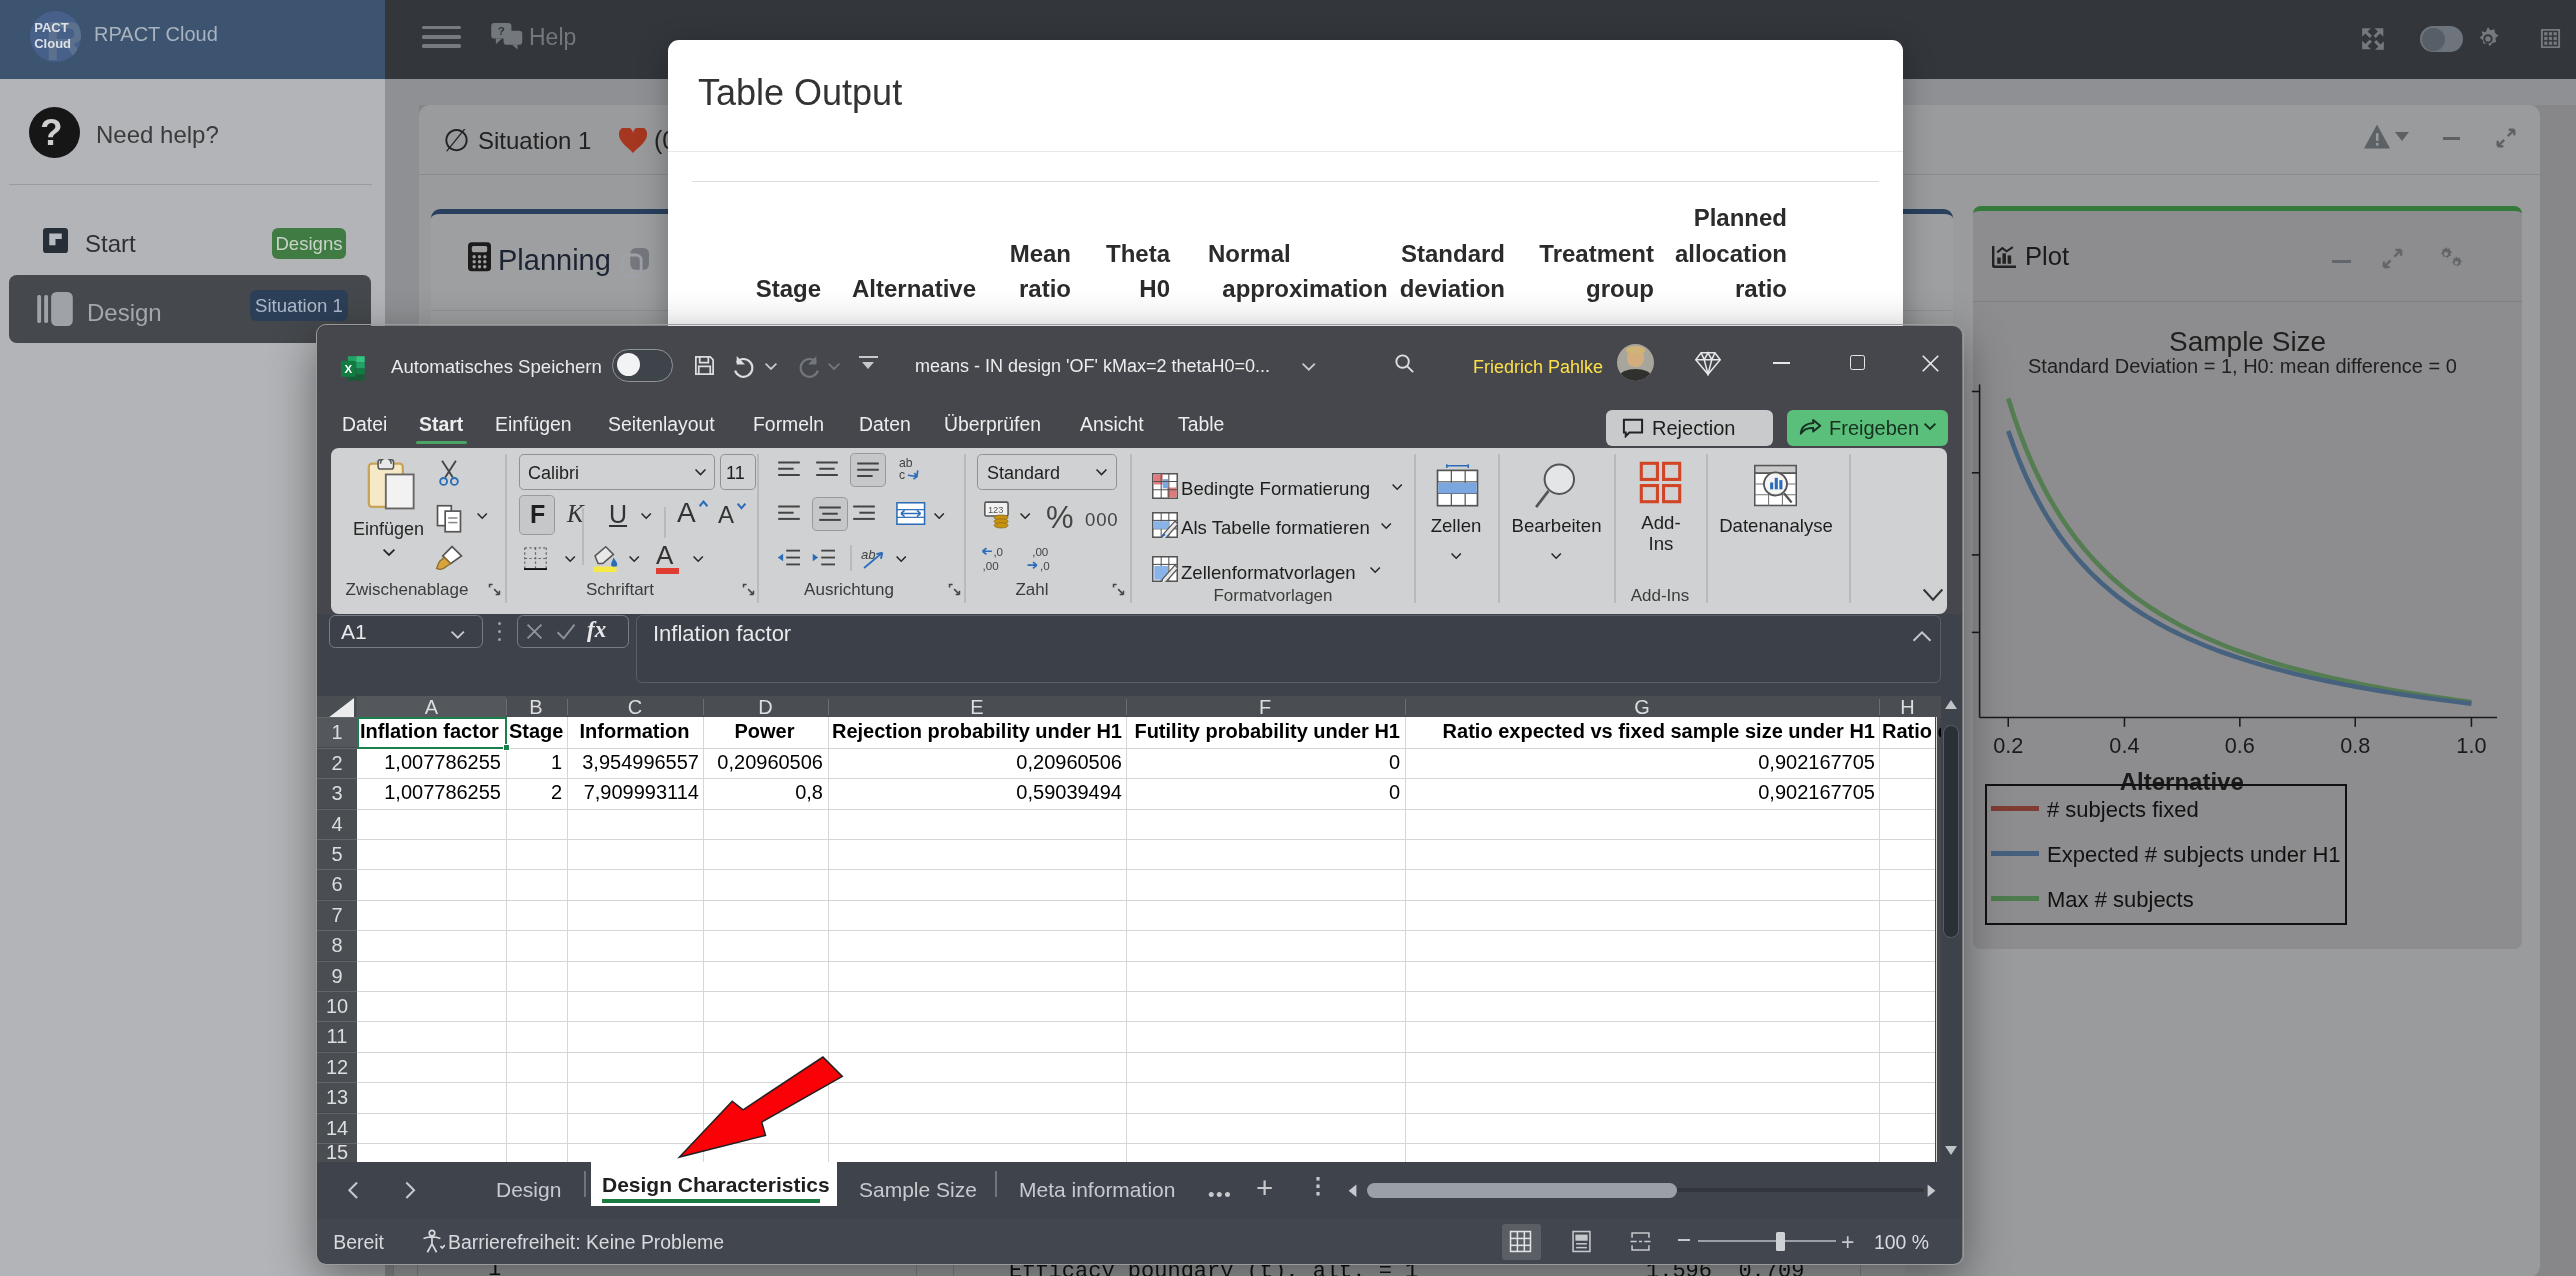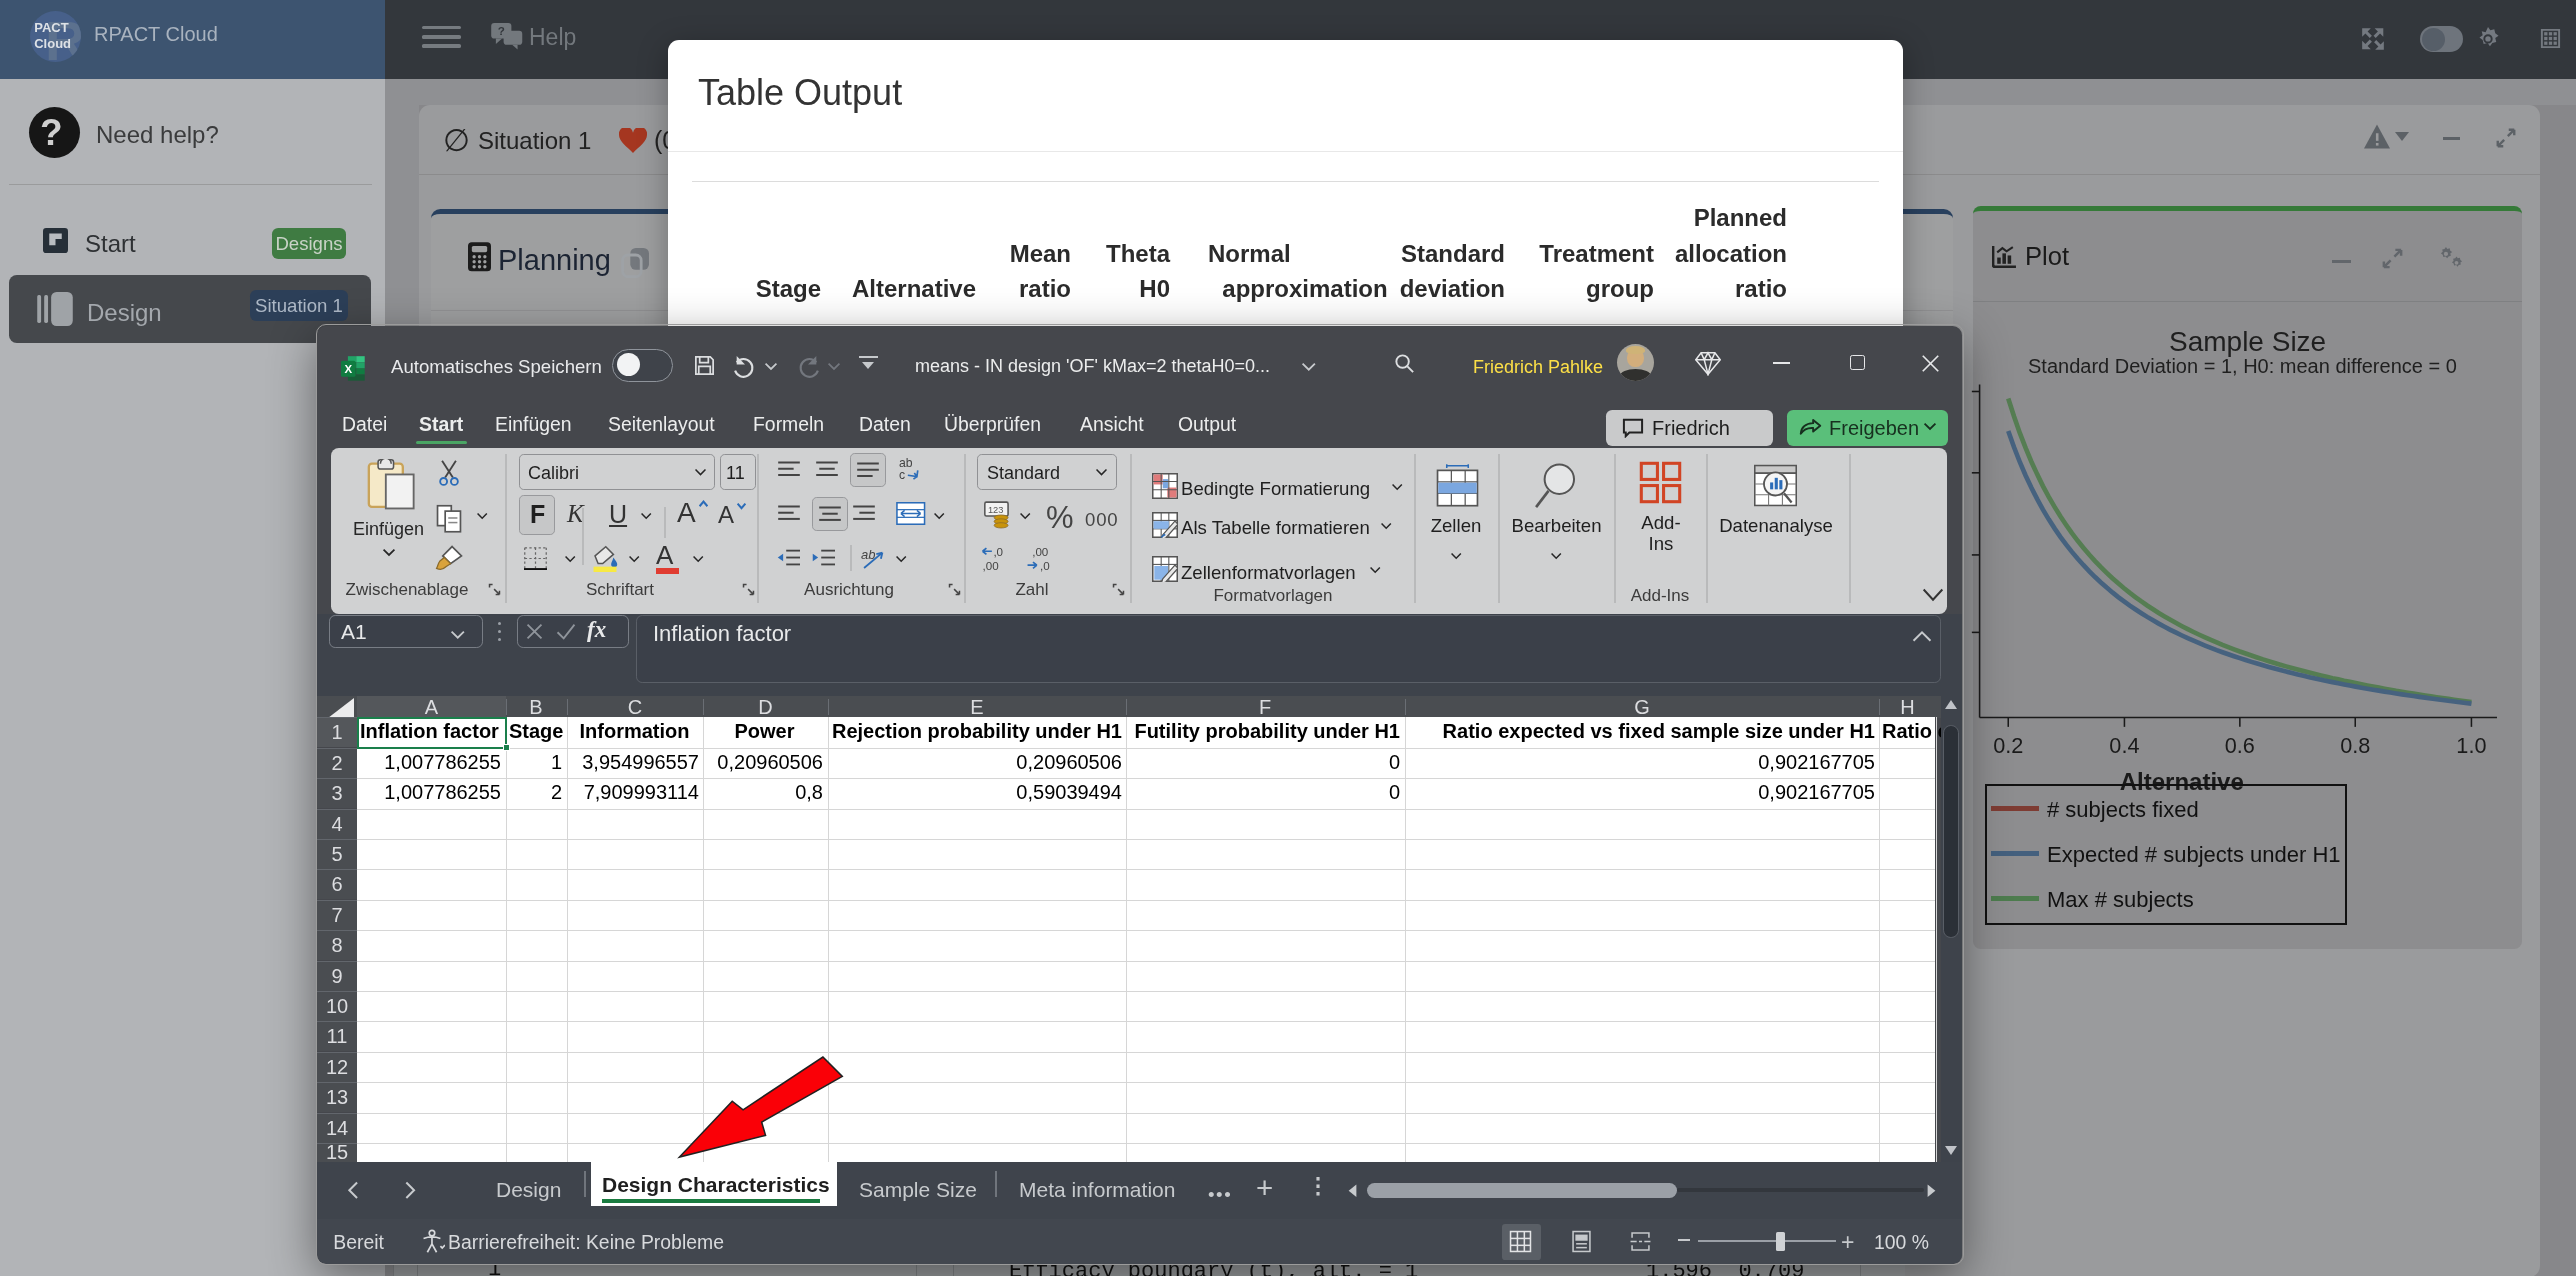--- a/index.html
+++ b/index.html
@@ -290,27 +290,27 @@
   <div class="abs" style="left:0;top:80px;width:1645px;height:42px;font-size:19.4px;color:#eceded;padding-left:43px;">
     <div class="abs" style="left:25px;top:7px;">Datei</div>
     <div class="abs" style="left:102px;top:7px;font-weight:bold;">Start</div>
     <div class="abs" style="left:99px;top:35px;width:51px;height:3.1px;background:#4aa564;border-radius:1.6px;"></div>
     <div class="abs" style="left:178px;top:7px;">Einfügen</div>
     <div class="abs" style="left:291px;top:7px;">Seitenlayout</div>
     <div class="abs" style="left:436px;top:7px;">Formeln</div>
     <div class="abs" style="left:542px;top:7px;">Daten</div>
     <div class="abs" style="left:627px;top:7px;">Überprüfen</div>
     <div class="abs" style="left:763px;top:7px;">Ansicht</div>
-    <div class="abs" style="left:861px;top:7px;">Output</div>
+    <div class="abs" style="left:861px;top:7px;">Table</div>
   </div>
   <div class="abs" style="left:1289px;top:84px;width:167px;height:36px;background:#c9cacb;border-radius:6.2px;"></div>
   <svg class="abs" style="left:1305px;top:92px;" width="22" height="20" viewBox="0 0 24 22">
       <path d="M2 2 h20 v14 h-14 l-4 4 v-4 h-2 z" fill="none" stroke="#222" stroke-width="2.2"></path>
     </svg>
-  <div class="abs" style="left:1335px;top:91px;font-size:20px;color:#1d1d1d;">Friedrich</div>
+  <div class="abs" style="left:1335px;top:91px;font-size:20px;color:#1d1d1d;">Rejection</div>
   <div class="abs" style="left:1470px;top:84px;width:161px;height:36px;background:#5abf7a;border-radius:6.2px;"></div>
   <svg class="abs" style="left:1482px;top:91px;" width="23" height="22" viewBox="0 0 26 24">
       <path d="M16 3 l8 6.5 -8 6.5 v-4 c-7 -.5 -11 2 -14 6.5 c.5 -7 5 -11.5 14 -12 z" fill="none" stroke="#17301f" stroke-width="2.2" stroke-linejoin="round"></path>
     </svg>
   <div class="abs" style="left:1512px;top:91px;font-size:20px;color:#17301f;">Freigeben</div>
   <svg class="abs" style="left:1606px;top:96px;" width="14" height="9.3" viewBox="0 0 18 12">
       <path fill="none" stroke="#17301f" stroke-width="2.4" d="M2 2 l7 7 7-7"></path>
     </svg>
 
   <div class="abs" style="left:14px;top:122px;width:1616px;height:166px;background:#d0d1d2;border-radius:7.8px;"></div>

